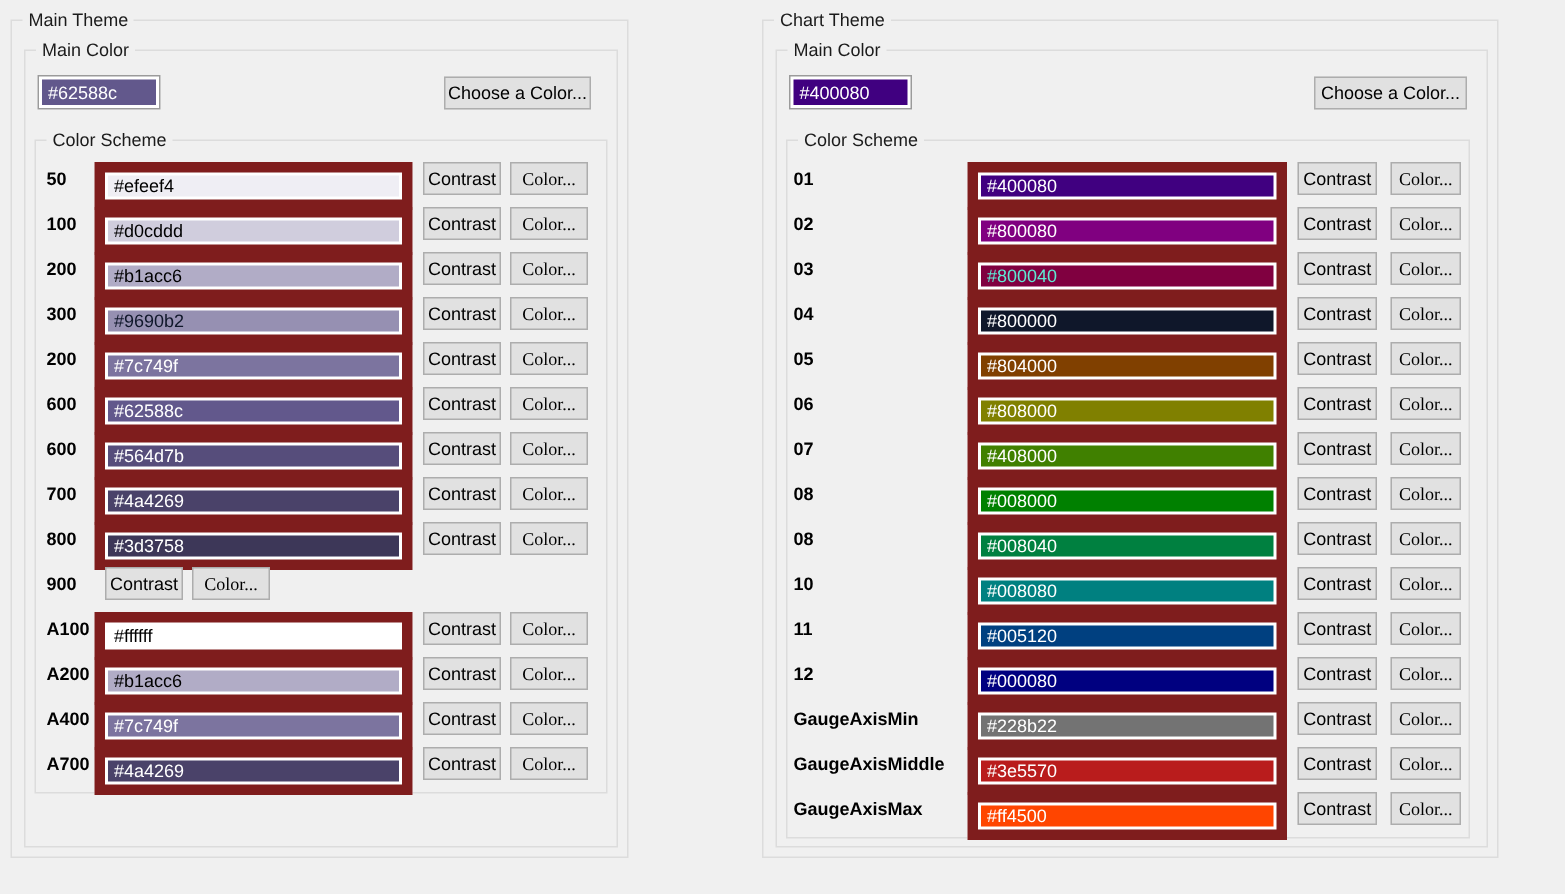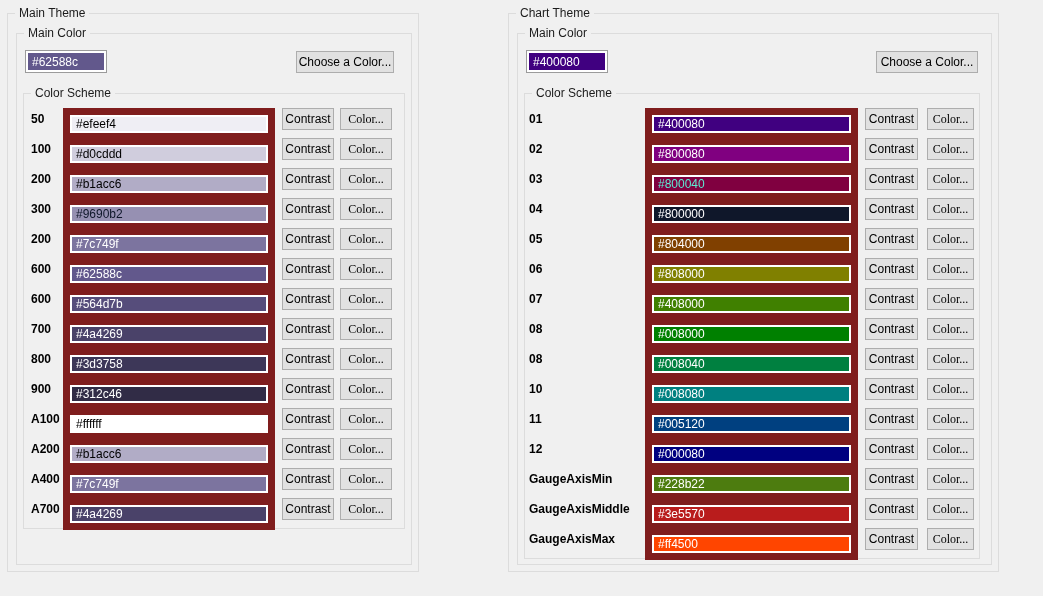--- a/index.html
+++ b/index.html
@@ -167,25 +167,20 @@
             <div class="color-field">
               <div class="field-fill" style="background: rgb(61, 55, 88); color: rgb(255, 255, 255);">
                 <span>#3d3758</span>
               </div>
             </div>
             <button class="btn contrast-btn">Contrast</button>
             <button class="btn color-btn">Color...</button>
           </div>
           <div class="scheme-row">
             <span class="row-label">900</span>
-            <div class="color-field">
-              <div class="field-fill" style="background: rgb(49, 44, 70); color: rgb(255, 255, 255);">
-                <span>#312c46</span>
-              </div>
-            </div>
             <button class="btn contrast-btn">Contrast</button>
             <button class="btn color-btn">Color...</button>
           </div>
           <div class="scheme-row">
             <span class="row-label">A100</span>
             <div class="color-field">
               <div class="field-fill" style="background: rgb(255, 255, 255); color: rgb(0, 0, 0);">
                 <span>#ffffff</span>
               </div>
             </div>
@@ -360,21 +355,21 @@
               <div class="field-fill" style="background: rgb(0, 0, 128); color: rgb(255, 255, 255);">
                 <span>#000080</span>
               </div>
             </div>
             <button class="btn contrast-btn">Contrast</button>
             <button class="btn color-btn">Color...</button>
           </div>
           <div class="scheme-row">
             <span class="row-label">GaugeAxisMin</span>
             <div class="color-field">
-              <div class="field-fill" style="background: #4d7c0f; color: rgb(255, 255, 255);">
+              <div class="field-fill" style="background: #737373; color: rgb(255, 255, 255);">
                 <span>#228b22</span>
               </div>
             </div>
             <button class="btn contrast-btn">Contrast</button>
             <button class="btn color-btn">Color...</button>
           </div>
           <div class="scheme-row">
             <span class="row-label">GaugeAxisMiddle</span>
             <div class="color-field">
               <div class="field-fill" style="background: #b91c1c; color: rgb(255, 255, 255);">

